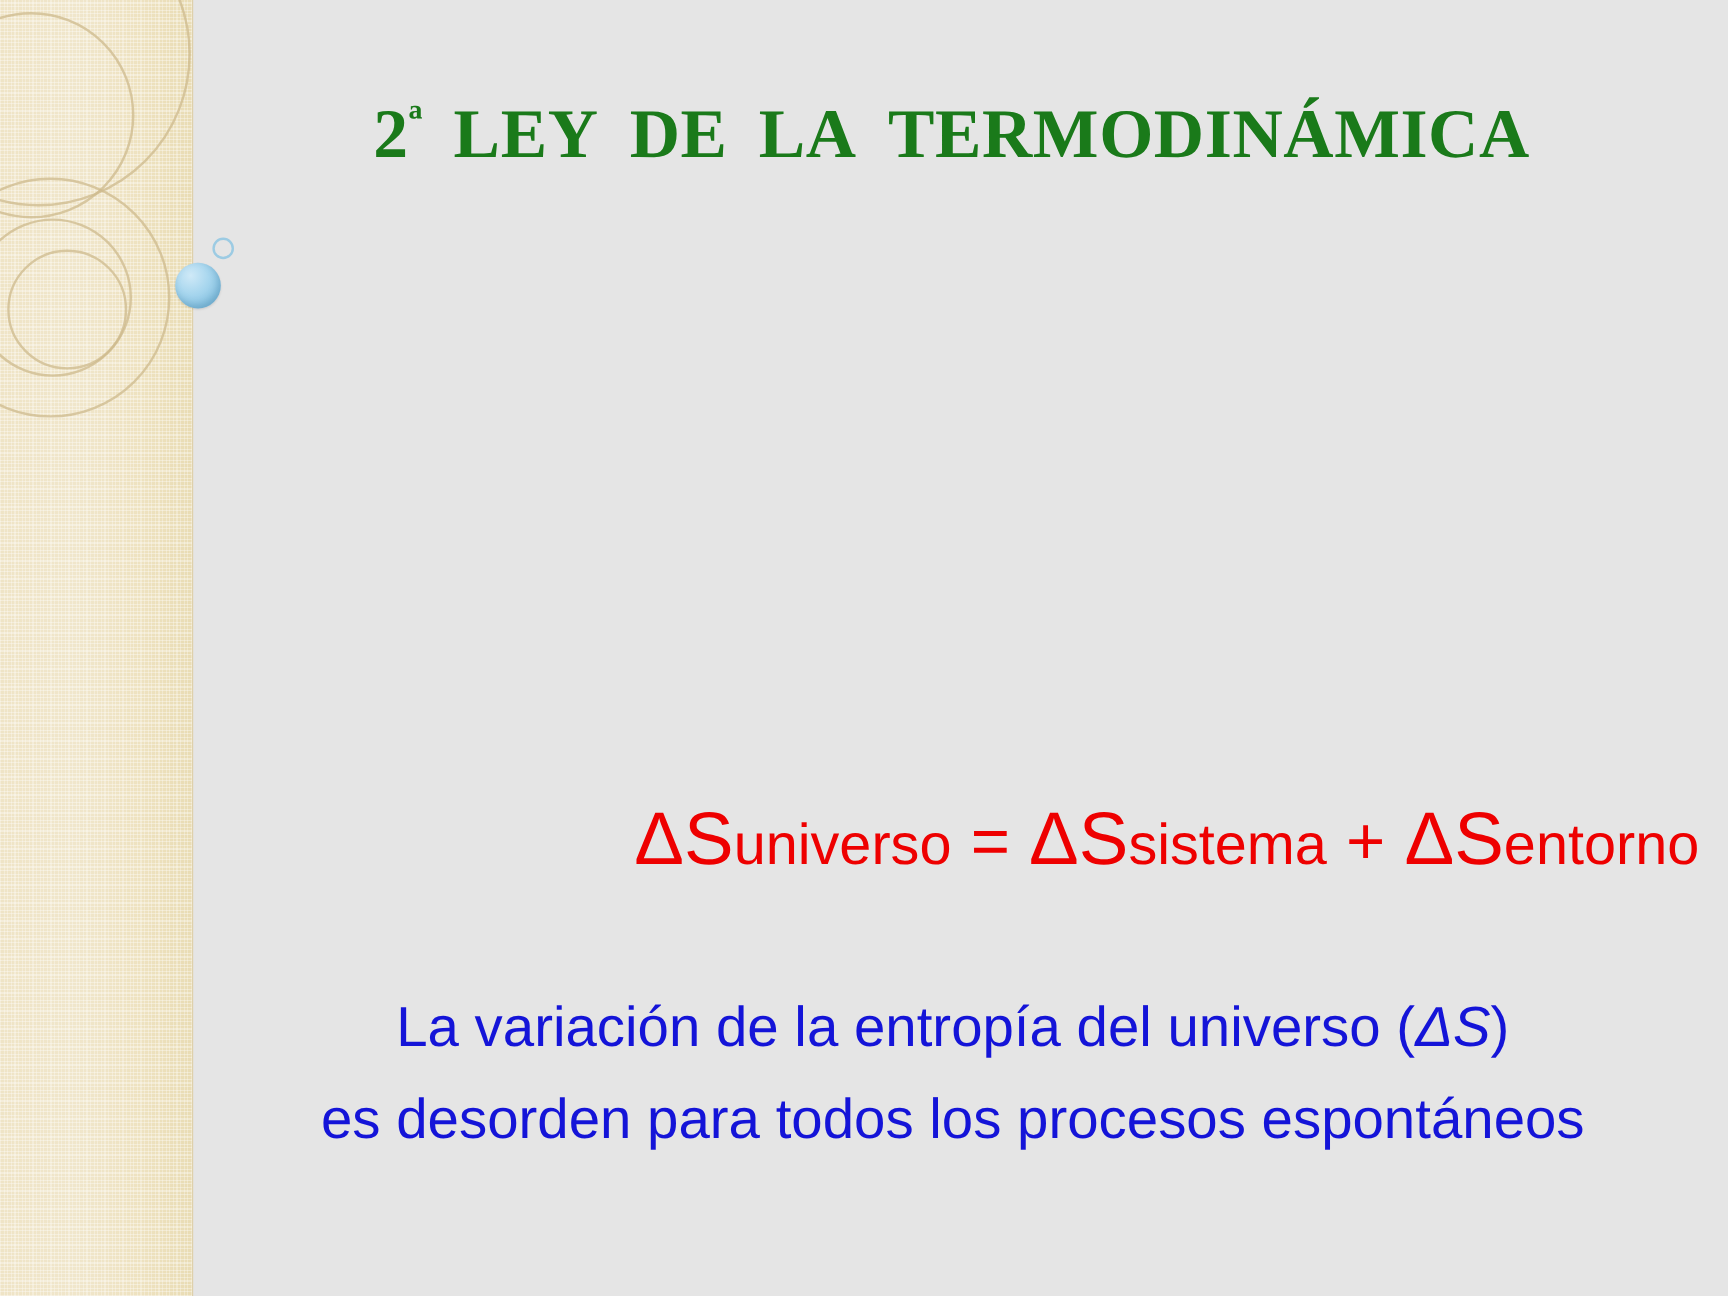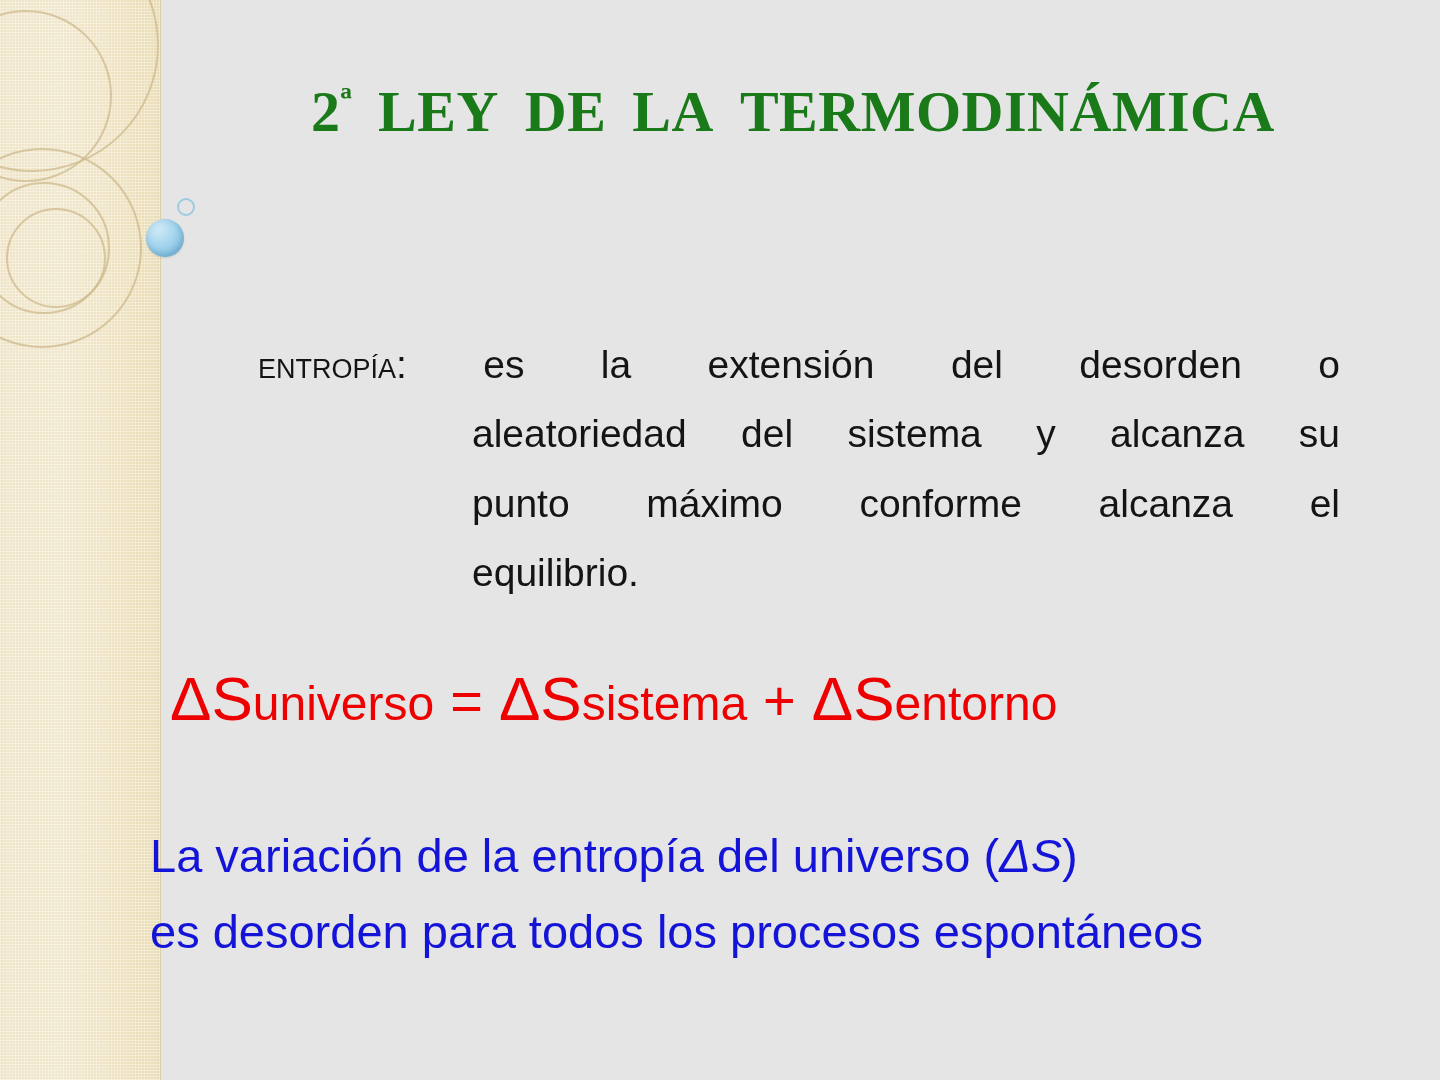--- a/index.html
+++ b/index.html
@@ -133,21 +133,21 @@
     text-align-last: left;
     padding-left: 214px;
   }
 
   
   .equation {
     position: absolute;
     left: 168px;
     top: 668px;
     width: 1250px;
-    text-align: left;
+    text-align: right;
     color: #ee0000;
     font-family: "Liberation Sans", sans-serif;
     font-size: 48px;
     white-space: nowrap;
   }
   .equation .big {
     font-size: 62px;
     line-height: 1;
   }
   .equation .op {
@@ -155,20 +155,21 @@
     margin: 0 14px;
   }
   .equation .term { margin: 0 2px; }
 
   
   .conclusion {
     position: absolute;
     left: 150px;
     top: 818px;
     width: 1288px;
+    text-align: center;
     color: #1414d8;
     font-family: "Liberation Sans", sans-serif;
     font-size: 47px;
     line-height: 1.62;
   }
   .conclusion .ln { display: block; white-space: nowrap; }
   .conclusion .ital { font-style: italic; }
 </style>
 </head>
 <body>
@@ -184,26 +185,20 @@
   </div>
 
   <div class="bullet-dot"></div>
   <div class="bullet-ring"></div>
 
   <div class="title">
     <span class="word"><span>2</span><span class="sup">ª</span></span><span class="word">LEY</span><span class="word">DE</span><span class="word">LA</span><span class="word">TERMODINÁMICA</span>
   </div>
 
 
-  <div class="definition">
-    <span class="def-line first"><span class="lead">Entropía:</span> <span>es  la  extensión  del  desorden  o</span></span>
-    <span class="def-line indent">aleatoriedad  del  sistema  y  alcanza  su</span>
-    <span class="def-line indent">punto  máximo  conforme  alcanza  el</span>
-    <span class="def-line last">equilibrio.</span>
-  </div>
 
   <div class="equation">
     <span class="term"><span class="big">Δ</span><span class="big">S</span><span>universo</span></span><span class="op">=</span><span class="term"><span class="big">Δ</span><span class="big">S</span><span>sistema</span></span><span class="op">+</span><span class="term"><span class="big">Δ</span><span class="big">S</span><span>entorno</span></span>
   </div>
 
   <div class="conclusion">
     <span class="ln"><span>La variación de la entropía del universo (</span><span class="ital">ΔS</span><span>)</span></span>
     <span class="ln">es desorden para todos los procesos espontáneos</span>
   </div>
 

